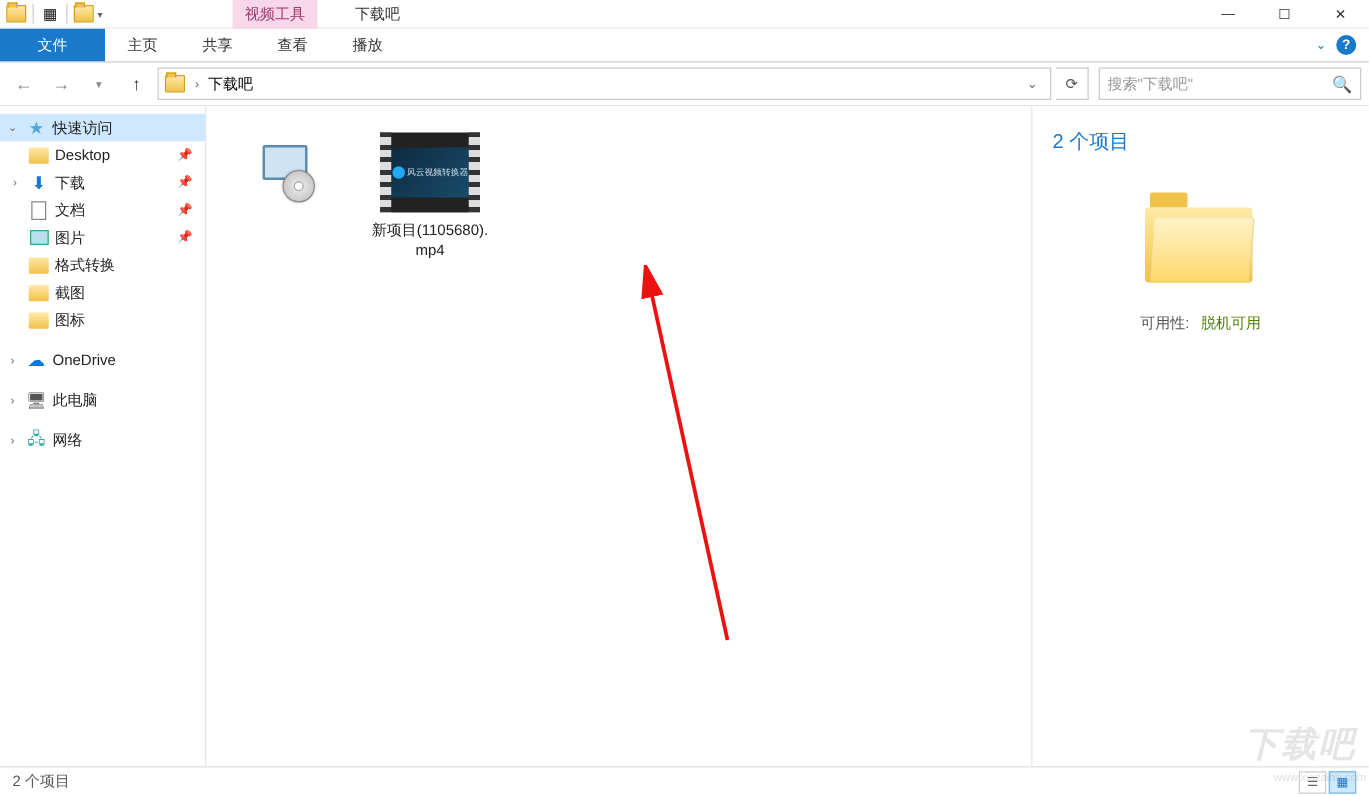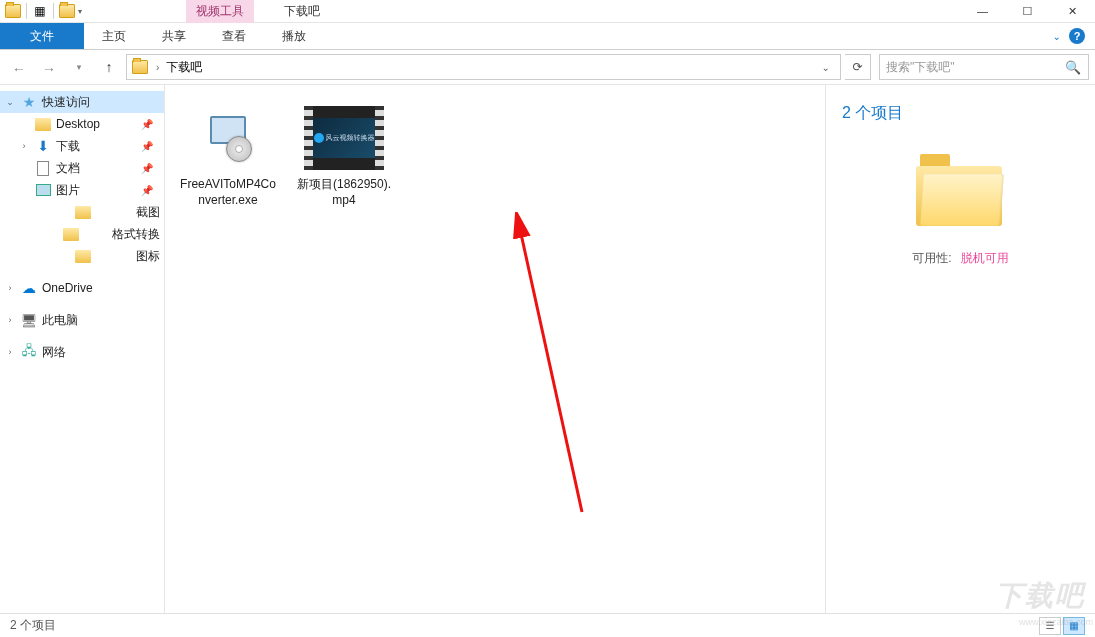--- a/index.html
+++ b/index.html
@@ -52,21 +52,21 @@
 .pin { margin-left: auto; color: #999; font-size: 10px; padding-right: 6px; }
 .tree-sep { height: 10px; }
 .star-icon { color: #52a7e0; font-size: 14px; }
 .folder-icon { width: 16px; height: 13px; background: linear-gradient(#ffe9a6,#f0c14b); border-radius: 1px; }
 .downarrow-icon { color: #1979ca; font-size: 14px; }
 .doc-icon { width: 12px; height: 15px; border: 1px solid #888; background: #fff; position: relative; }
 .pic-icon { width: 15px; height: 12px; border: 1px solid #3a8; background: #bde; }
 .onedrive-icon { color: #0078d4; font-size: 14px; }
 .pc-icon { color: #555; font-size: 13px; }
 .net-icon { color: #3a9; font-size: 13px; }
-.indent1 { padding-left: 18px; justify-content: space-between; }
+.indent1 { padding-left: 6px; }
 
 
 .file-pane { flex: 1; padding: 12px 10px; display: flex; align-items: flex-start; gap: 10px; position: relative; }
 .file-item { width: 106px; display: flex; flex-direction: column; align-items: center; gap: 4px; padding: 6px 2px; text-align: center; cursor: pointer; }
 .file-thumb { width: 80px; height: 70px; display: flex; align-items: center; justify-content: center; }
 .file-name { font-size: 12px; color: #222; line-height: 1.3; word-break: break-all; }
 .exe-icon { position: relative; width: 48px; height: 48px; }
 .exe-monitor { width: 36px; height: 28px; background: #cfe3f5; border: 2px solid #5a8bb0; border-radius: 2px; position: absolute; top: 2px; left: 6px; }
 .exe-disc { width: 26px; height: 26px; border-radius: 50%; background: radial-gradient(#eee,#bbb); border: 1px solid #888; position: absolute; bottom: 0; right: 0; box-shadow: 0 0 2px rgba(0,0,0,.3); }
 .exe-disc::after { content: ""; position: absolute; top: 50%; left: 50%; width: 6px; height: 6px; background: #fff; border: 1px solid #aaa; border-radius: 50%; transform: translate(-50%,-50%); }
@@ -81,21 +81,21 @@
 .red-arrow { position: absolute; left: 347px; top: 127px; pointer-events: none; }
 
 
 .details-panel { width: 270px; border-left: 1px solid #e5e5e5; padding: 18px 16px; }
 .details-title { font-size: 16px; color: #1979ca; margin-bottom: 30px; }
 .details-folder { width: 90px; height: 72px; margin: 0 auto 24px; position: relative; }
 .big-folder-back { position: absolute; width: 86px; height: 60px; bottom: 0; left: 0; background: linear-gradient(#ffe9a6,#f0c14b); border-radius: 3px; }
 .big-folder-tab { position: absolute; width: 30px; height: 12px; top: 0; left: 4px; background: #f0c14b; border-radius: 2px 2px 0 0; }
 .big-folder-front { position: absolute; width: 80px; height: 52px; bottom: 0; left: 6px; background: linear-gradient(#fff3c9,#ffd86b); border-radius: 2px; transform: skewX(-4deg); box-shadow: -1px 0 2px rgba(0,0,0,.1) inset; }
 .details-row { font-size: 12px; color: #555; text-align: center; }
-.details-row .val { color: #ec4899; margin-left: 6px; }
+.details-row .val { color: #4d7c0f; margin-left: 6px; }
 
 
 .statusbar { height: 24px; border-top: 1px solid #e0e0e0; display: flex; align-items: center; padding: 0 10px; font-size: 12px; color: #555; }
 .status-right { margin-left: auto; display: flex; gap: 2px; }
 .view-btn { width: 22px; height: 18px; border: 1px solid #ccc; display: flex; align-items: center; justify-content: center; font-size: 10px; color: #666; cursor: pointer; }
 .view-btn.active { background: #cde8ff; border-color: #7ab8e0; color: #1979ca; }
 
 
 .watermark { position: absolute; right: 10px; bottom: 22px; font-size: 28px; color: rgba(150,150,150,.25); font-weight: bold; font-style: italic; letter-spacing: 2px; pointer-events: none; }
 .watermark-sub { position: absolute; right: 2px; bottom: 10px; font-size: 9px; color: rgba(150,150,150,.3); }
@@ -193,28 +193,28 @@
           <div class="pic-icon"></div>
         </span>
       <span>图片</span>
       <span class="pin">📌</span>
     </div>
     <div class="tree-item indent1">
       <span class="tree-arrow blank">›</span>
       <span class="tree-icon">
           <div class="folder-icon"></div>
         </span>
+      <span>格式转换</span>
+    </div>
+    <div class="tree-item indent1">
+      <span class="tree-arrow blank">›</span>
+      <span class="tree-icon">
+          <div class="folder-icon"></div>
+        </span>
       <span>截图</span>
-    </div>
-    <div class="tree-item indent1">
-      <span class="tree-arrow blank">›</span>
-      <span class="tree-icon">
-          <div class="folder-icon"></div>
-        </span>
-      <span>格式转换</span>
     </div>
     <div class="tree-item indent1">
       <span class="tree-arrow blank">›</span>
       <span class="tree-icon">
           <div class="folder-icon"></div>
         </span>
       <span>图标</span>
     </div>
     <div class="tree-sep"></div>
     <div class="tree-item">
@@ -237,32 +237,31 @@
   </div>
 
   <div class="file-pane">
     <div class="file-item">
       <div class="file-thumb">
         <div class="exe-icon">
             <div class="exe-monitor"></div>
             <div class="exe-disc"></div>
           </div>
       </div>
-      <div class="file-name">FreeAVIToMP4Converter.exe</div>
     </div>
     <div class="file-item">
       <div class="file-thumb">
         <div class="video-thumb">
             <div class="video-inner">
               <div class="video-logo"></div>
               <span>风云视频转换器</span>
             </div>
           </div>
       </div>
-      <div class="file-name">新项目(1862950).mp4</div>
+      <div class="file-name">新项目(1105680).mp4</div>
     </div>
 
     <svg class="red-arrow" width="80" height="310">
       <defs>
           <marker id="ah" markerWidth="12" markerHeight="12" refX="6" refY="3" orient="auto">
             <path d="M0,0 L0,6 L10,3 z" fill="#e11"></path>
           </marker>
         </defs>
       <line x1="70" y1="300" x2="6" y2="8" stroke="#e11" stroke-width="3" marker-end="url(#ah)"></line>
     </svg>

